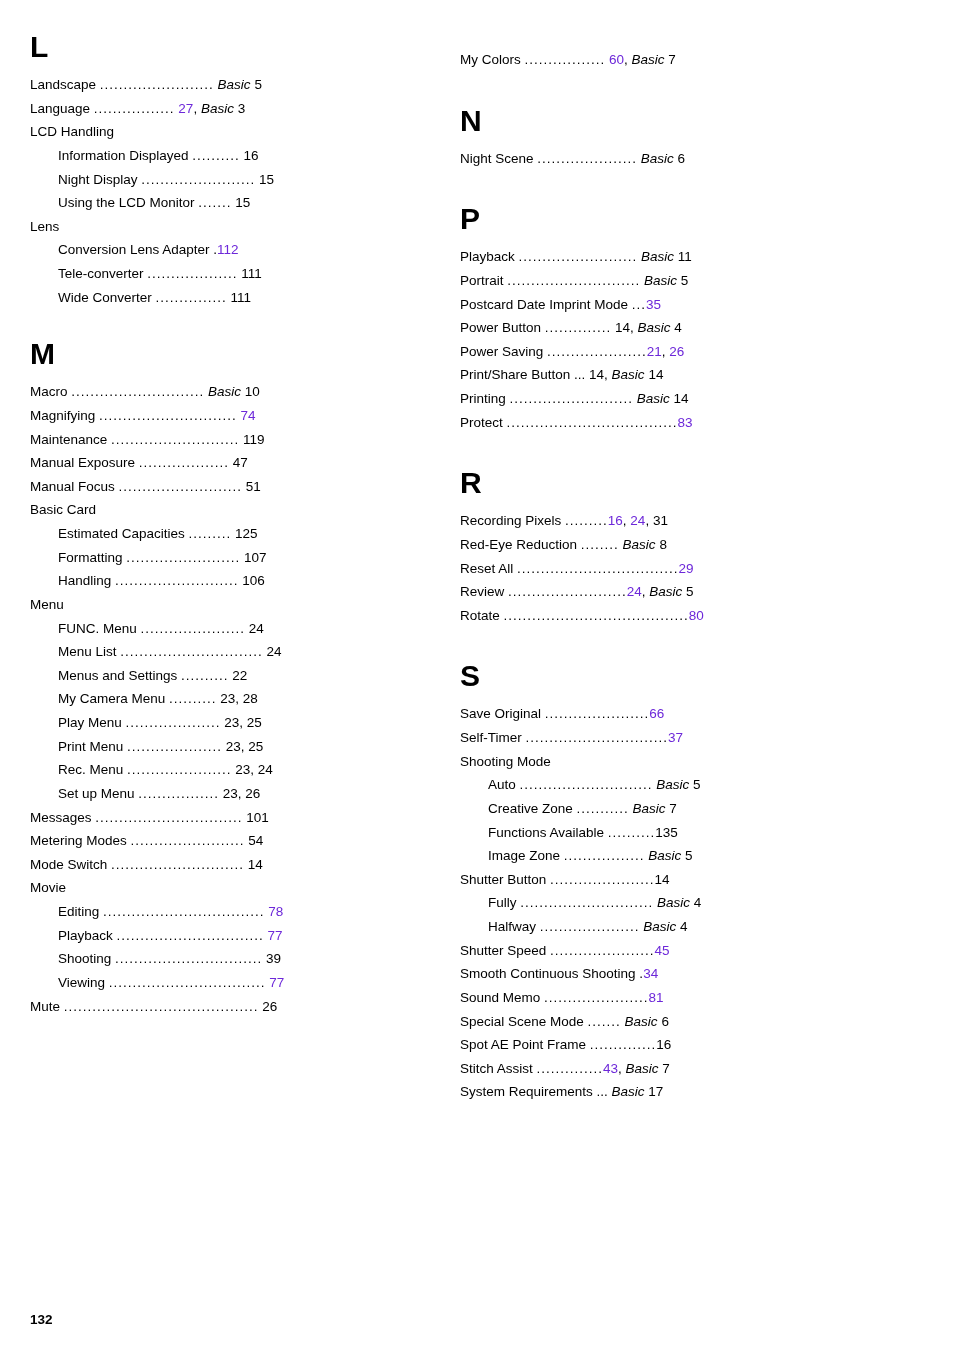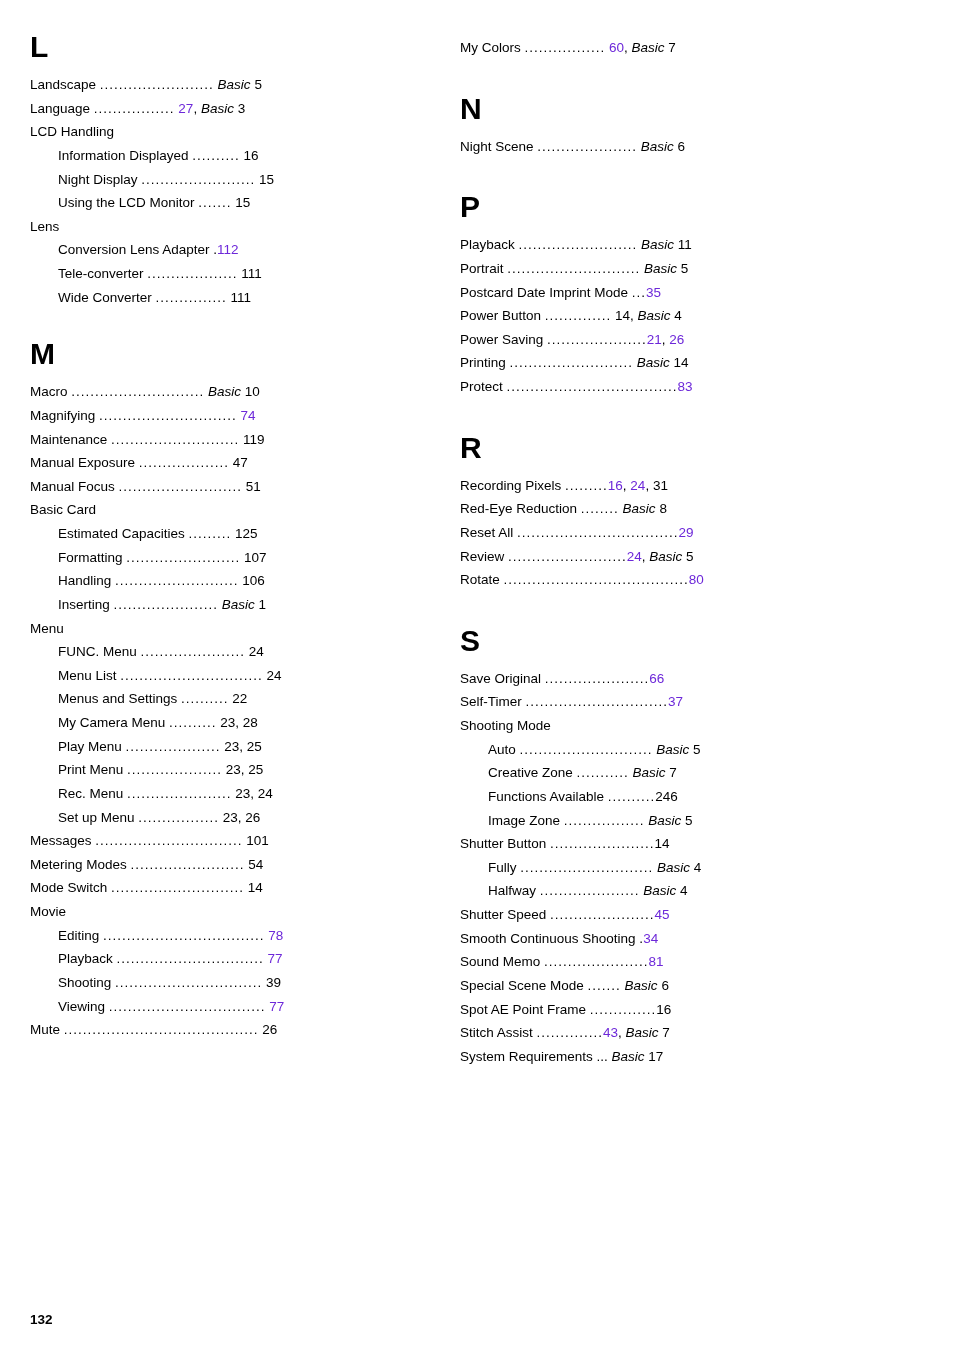--- a/index.html
+++ b/index.html
@@ -144,24 +144,20 @@
       <span class="pnum">&nbsp;125</span>
     </div>
     <div class="dl" style="padding-left:28px">
       <span class="name">Formatting <span class="dots">........................</span></span>
       <span class="pnum">&nbsp;107</span>
     </div>
     <div class="dl" style="padding-left:28px">
       <span class="name">Handling <span class="dots">..........................</span></span>
       <span class="pnum">&nbsp;106</span>
     </div>
-    <div class="dl" style="padding-left:28px">
-      <span class="name">Inserting <span class="dots">......................</span></span>
-      <span class="pnum">&nbsp;<em>Basic</em> 1</span>
-    </div>
     <div class="dl">
       <span class="name">Menu</span>
       <span class="pnum"></span>
     </div>
     <div class="dl" style="padding-left:28px">
       <span class="name">FUNC. Menu <span class="dots">......................</span></span>
       <span class="pnum">&nbsp;24</span>
     </div>
     <div class="dl" style="padding-left:28px">
       <span class="name">Menu List <span class="dots">..............................</span></span>
@@ -224,21 +220,21 @@
       <span class="pnum">&nbsp;<a href="#">77</a></span>
     </div>
     <div class="dl">
       <span class="name">Mute <span class="dots">.........................................</span></span>
       <span class="pnum">&nbsp;26</span>
     </div>
   </div>
 
   <div class="right-col">
 
-    <div style="margin-top:6px">
+    <div style="margin-top:18px">
       <div class="dl">
         <span class="name">My Colors <span class="dots">.................</span></span>
         <span class="pnum">&nbsp;<a href="#">60</a>, <em>Basic</em> 7</span>
       </div>
     </div>
 
     <div class="section-divider" style="height:22px"></div>
 
     <div class="section-letter">N</div>
     <div class="dl">
@@ -263,20 +259,24 @@
     </div>
     <div class="dl">
       <span class="name">Power Button <span class="dots">..............</span></span>
       <span class="pnum">&nbsp;14, <em>Basic</em> 4</span>
     </div>
     <div class="dl">
       <span class="name">Power Saving <span class="dots">.....................</span></span>
       <span class="pnum"><a href="#">21</a>, <a href="#">26</a></span>
     </div>
     <div class="dl">
+      <span class="name">Print/Share Button  ...</span>
+      <span class="pnum">&nbsp;14, <em>Basic</em> 14</span>
+    </div>
+    <div class="dl">
       <span class="name">Printing <span class="dots">..........................</span></span>
       <span class="pnum">&nbsp;<em>Basic</em> 14</span>
     </div>
     <div class="dl">
       <span class="name">Protect <span class="dots">....................................</span></span>
       <span class="pnum"><a href="#">83</a></span>
     </div>
 
     <div class="section-divider" style="height:22px"></div>
 
@@ -320,21 +320,21 @@
     <div class="dl" style="padding-left:28px">
       <span class="name">Auto <span class="dots">............................</span></span>
       <span class="pnum">&nbsp;<em>Basic</em> 5</span>
     </div>
     <div class="dl" style="padding-left:28px">
       <span class="name">Creative Zone <span class="dots">...........</span></span>
       <span class="pnum">&nbsp;<em>Basic</em> 7</span>
     </div>
     <div class="dl" style="padding-left:28px">
       <span class="name">Functions Available <span class="dots">..........</span></span>
-      <span class="pnum">246</span>
+      <span class="pnum">135</span>
     </div>
     <div class="dl" style="padding-left:28px">
       <span class="name">Image Zone <span class="dots">.................</span></span>
       <span class="pnum">&nbsp;<em>Basic</em> 5</span>
     </div>
     <div class="dl">
       <span class="name">Shutter Button <span class="dots">......................</span></span>
       <span class="pnum">14</span>
     </div>
     <div class="dl" style="padding-left:28px">

